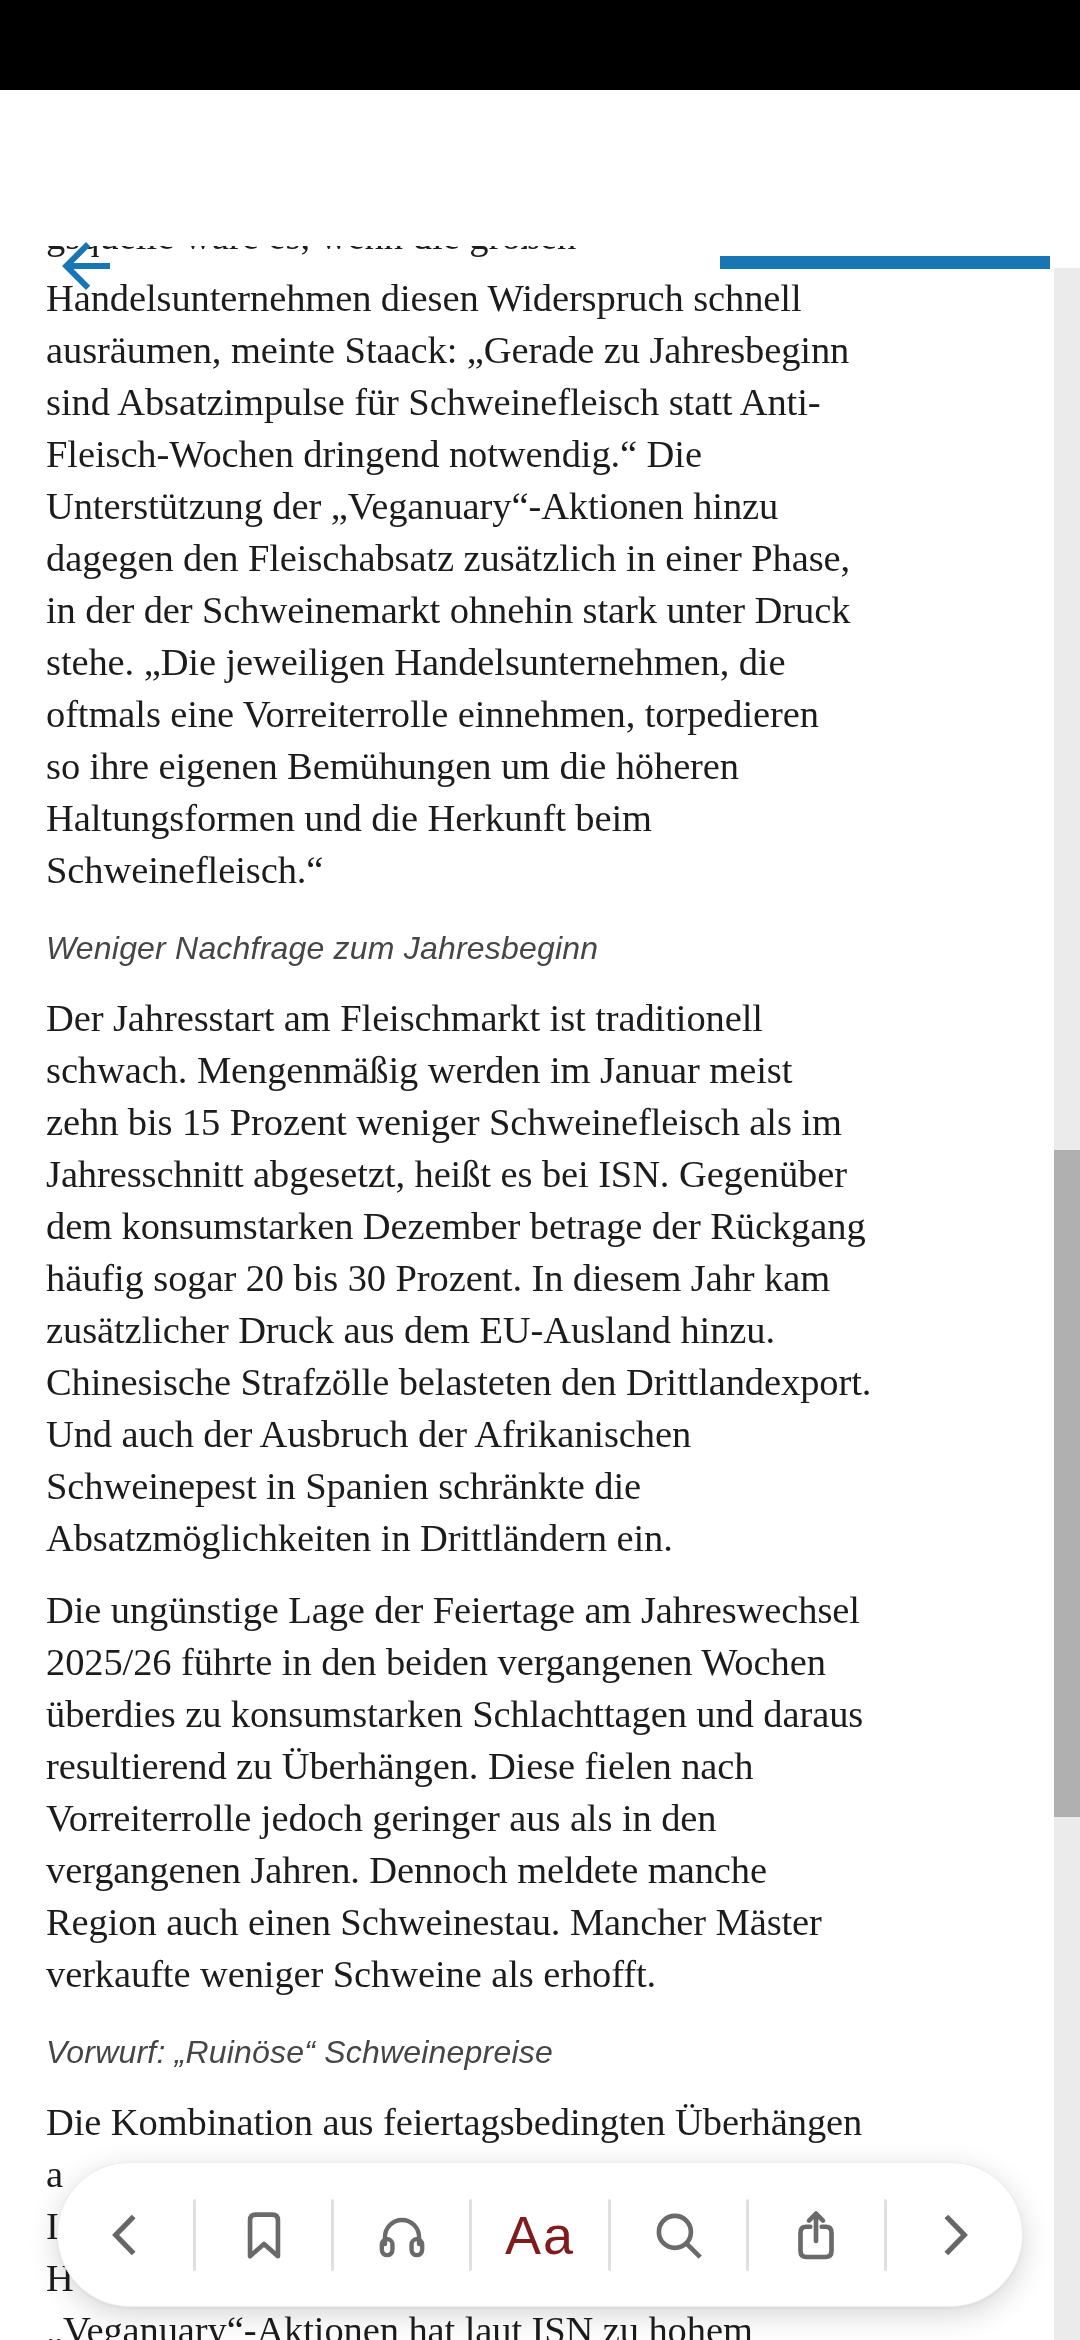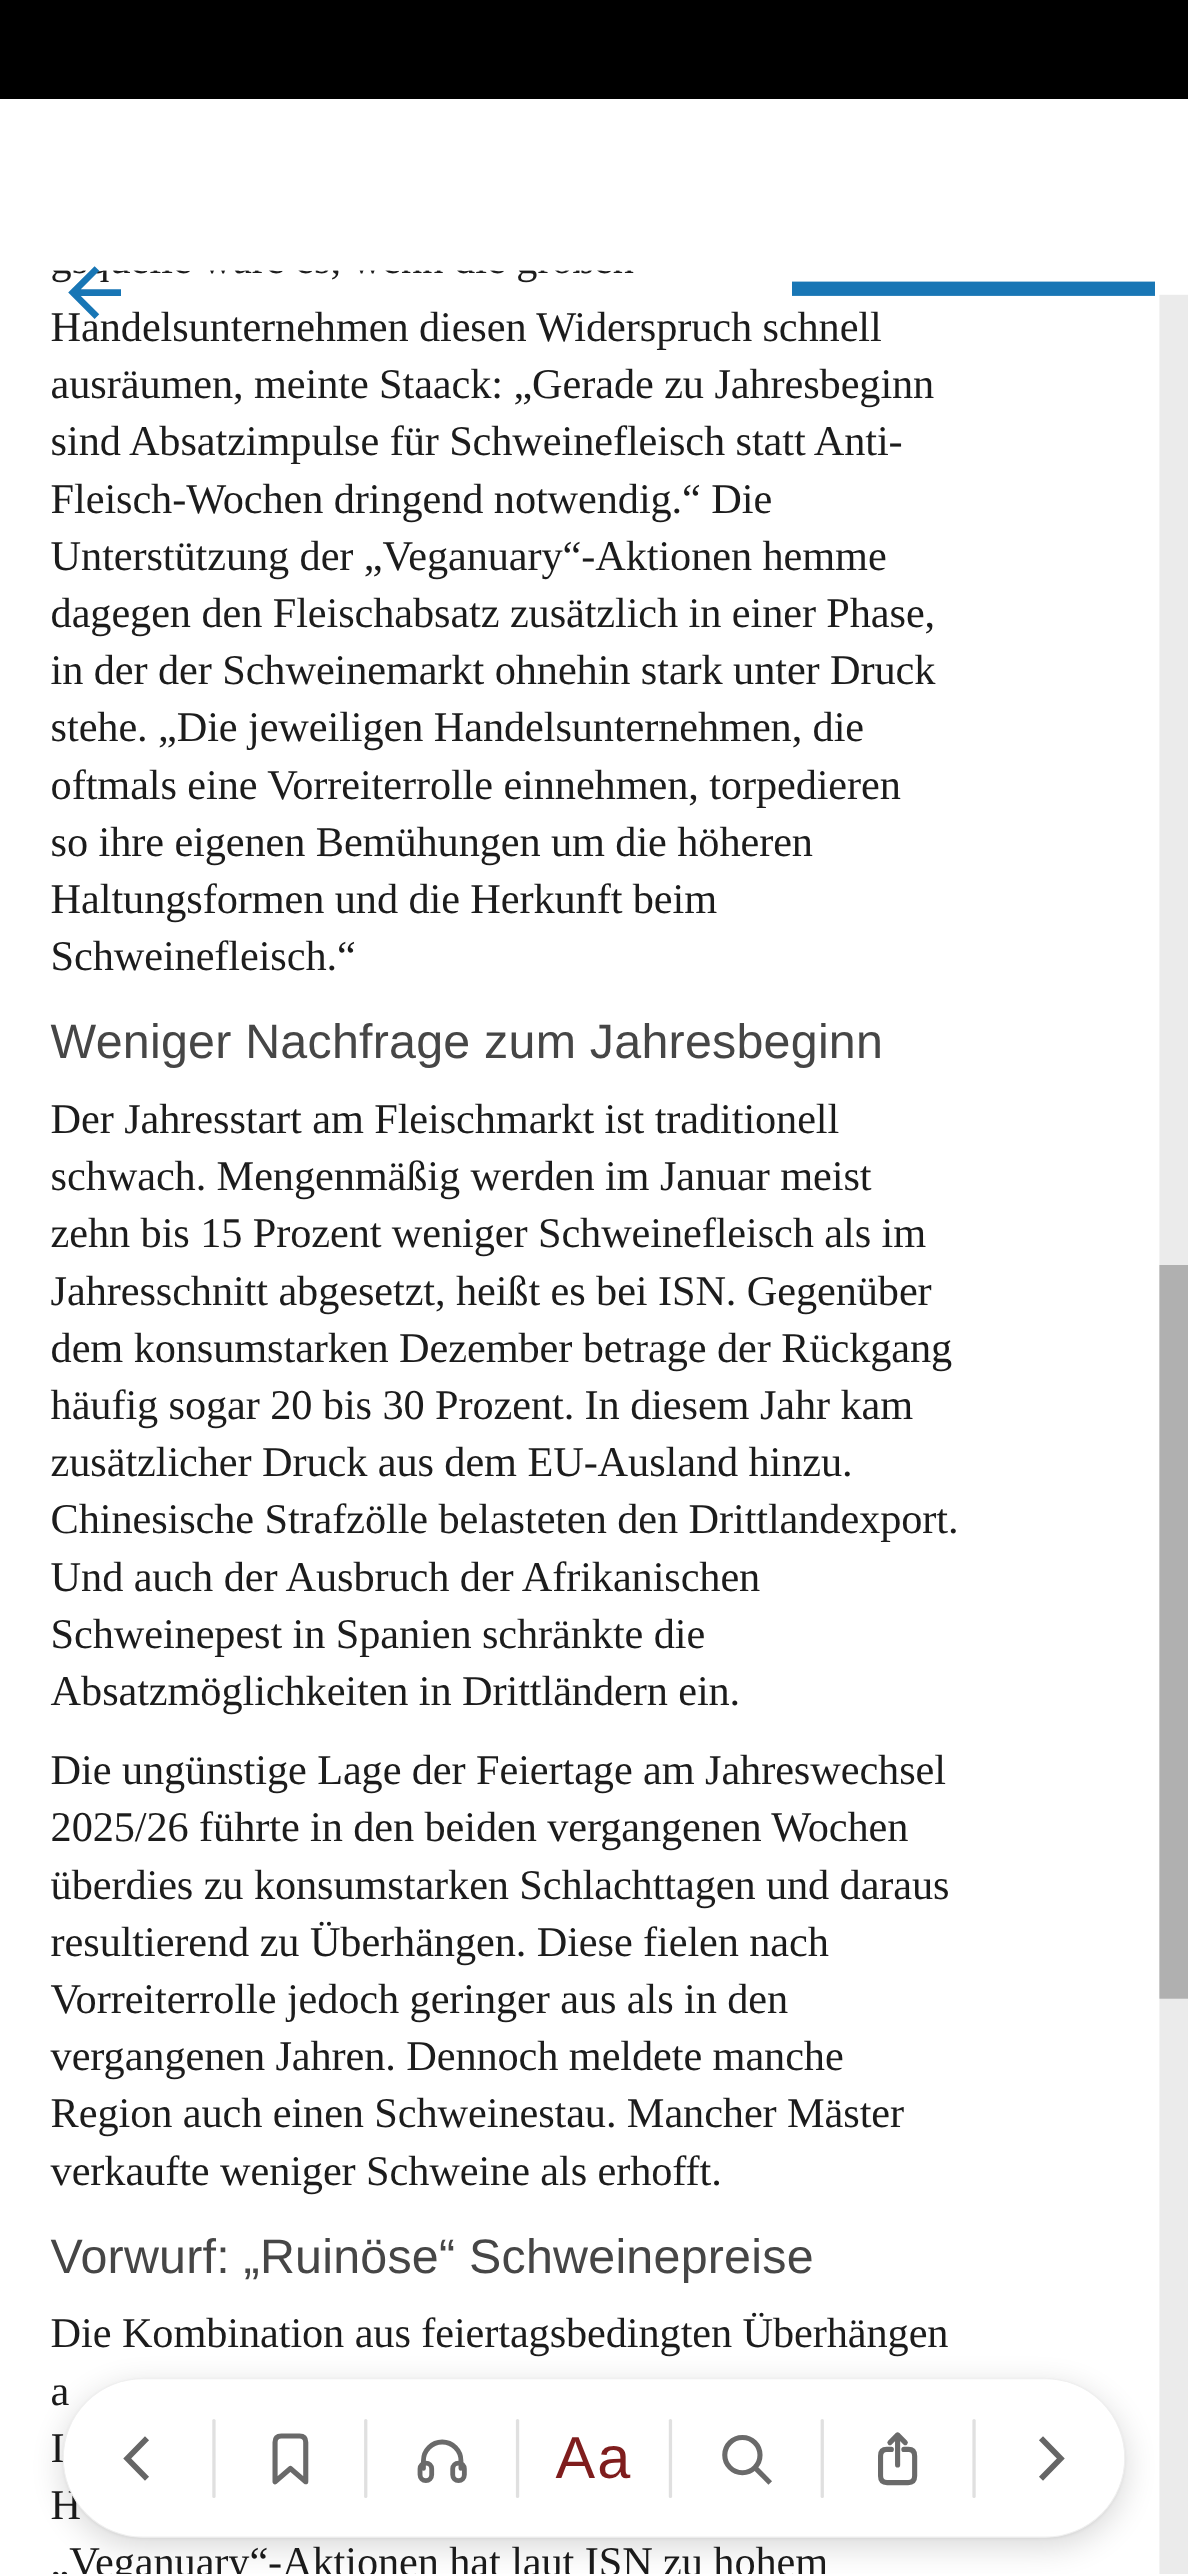--- a/index.html
+++ b/index.html
@@ -17,21 +17,21 @@
   .highlight-bar{position:absolute;left:720px;top:256px;width:330px;height:13px;
                  background:#1876b5;z-index:6;}
 
   .content{position:absolute;left:46px;top:272px;width:1002px;z-index:1;color:#1c1c1c;
            font-size:38.5px;line-height:52px;letter-spacing:-0.1px;}
   .para{margin:0;}
   .para + .para{margin-top:20px;font-family:Liberation Serif, serif;}
   .para + .heading{margin-top:24px;}
   .line{white-space:nowrap;}
   .heading{font-family:"Liberation Sans",sans-serif;font-weight:400;color:#464646;
-           font-size:44px;line-height:56px;margin:24px 0 16px 0;letter-spacing:0.2px;}
+           font-size:32px;line-height:56px;margin:24px 0 16px 0;letter-spacing:0.2px;font-style:italic;}
 
   .scroll-track{position:absolute;right:0;top:268px;width:26px;height:2072px;background:#ebebeb;z-index:2;}
   .scroll-thumb{position:absolute;right:0;top:1150px;width:26px;height:667px;background:#b0b0b0;z-index:3;}
 
   .toolbar{position:absolute;left:57px;top:2162px;width:966px;height:145px;box-sizing:border-box;
            background:#fff;border:1px solid #efefef;border-radius:73px;z-index:8;
            box-shadow:0 8px 30px rgba(0,0,0,0.16),0 1px 3px rgba(0,0,0,0.06);
            display:flex;align-items:center;}
   .tb-cell{flex:1 1 0;height:100%;display:flex;align-items:center;justify-content:center;
            background:transparent;border:none;padding:0;cursor:pointer;}
@@ -59,21 +59,21 @@
   <div class="clipped-line">gsquelle wäre es, wenn die großen</div>
 
   <div class="highlight-bar"></div>
 
   <div class="content" id="article-body">
       <div class="para">
         <div class="line">Handelsunternehmen diesen Widerspruch schnell</div>
         <div class="line">ausräumen, meinte Staack: „Gerade zu Jahresbeginn</div>
         <div class="line">sind Absatzimpulse für Schweinefleisch statt Anti-</div>
         <div class="line">Fleisch-Wochen dringend notwendig.“ Die</div>
-        <div class="line">Unterstützung der „Veganuary“-Aktionen hemme</div>
+        <div class="line">Unterstützung der „Veganuary“-Aktionen hinzu</div>
         <div class="line">dagegen den Fleischabsatz zusätzlich in einer Phase,</div>
         <div class="line">in der der Schweinemarkt ohnehin stark unter Druck</div>
         <div class="line">stehe. „Die jeweiligen Handelsunternehmen, die</div>
         <div class="line">oftmals eine Vorreiterrolle einnehmen, torpedieren</div>
         <div class="line">so ihre eigenen Bemühungen um die höheren</div>
         <div class="line">Haltungsformen und die Herkunft beim</div>
         <div class="line">Schweinefleisch.“</div>
       </div>
       <div class="heading">Weniger Nachfrage zum Jahresbeginn</div>
       <div class="para">

